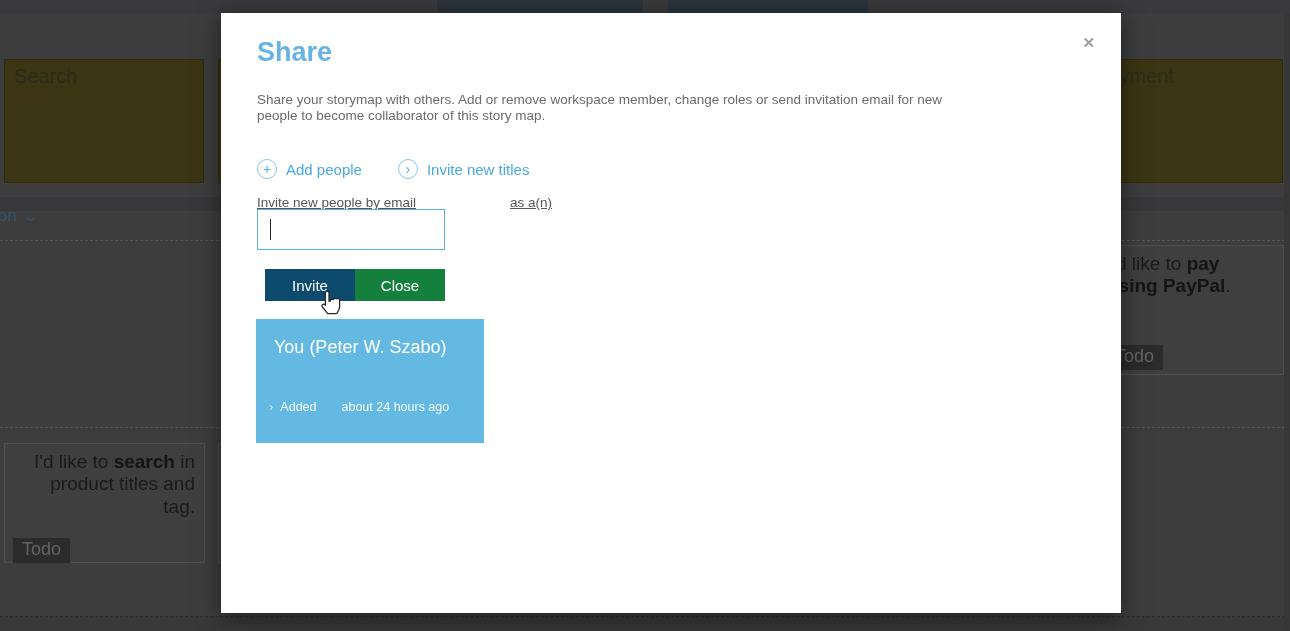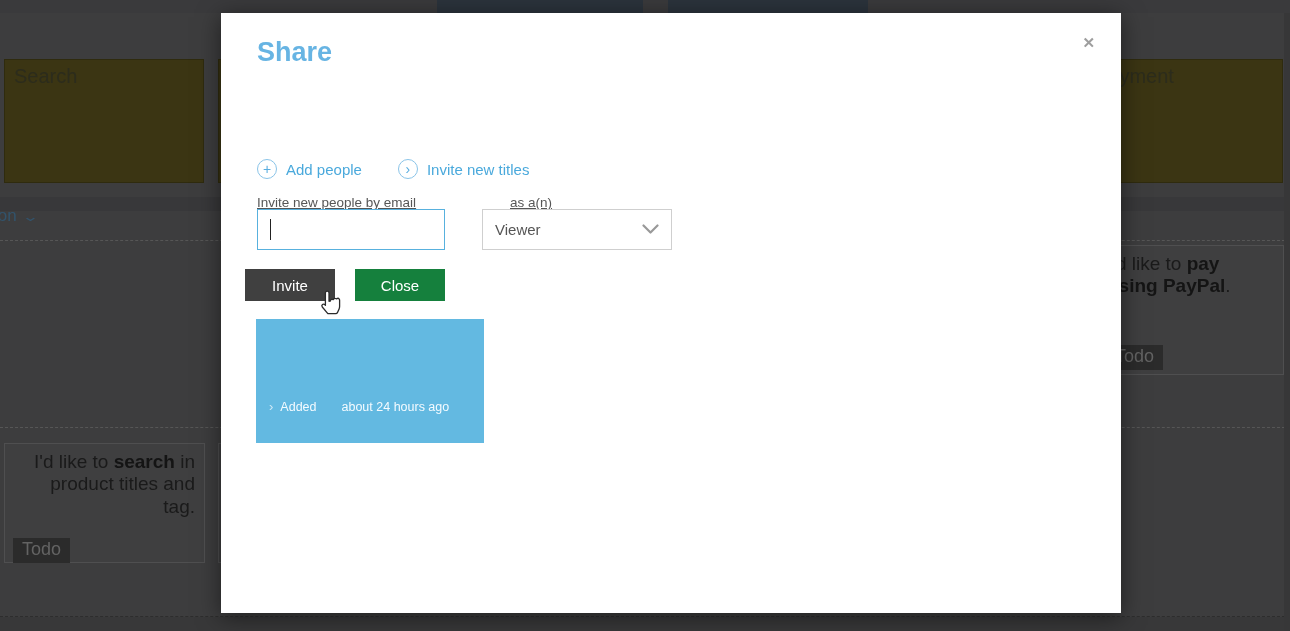--- a/index.html
+++ b/index.html
@@ -52,21 +52,21 @@
   .lbl-email { left:36px; }
   .lbl-role  { left:261px;margin-left:28px; }
 
   .email-input { position:absolute; left:36px; top:196px; width:188px; height:41px; border:1px solid #58b1de; background:#fff; font-family:"Liberation Sans",sans-serif; font-size:15px; color:#333; padding:0 12px; outline:none; }
   .caret { position:absolute; left:49px; top:206px; width:1px; height:21px; background:#222; }
 
   .role-select { position:absolute; left:261px; top:196px; width:190px; height:41px; border:1px solid #cfcfcf; background:#fff; display:flex; align-items:center; padding:0 12px; font-size:15px; color:#555; cursor:pointer; }
   .role-select .chev { margin-left:auto; display:flex; }
 
   .btn { position:absolute; top:256px; width:90px; height:32px; border:none; color:#ffffff; font-size:15px; font-family:"Liberation Sans",sans-serif; cursor:pointer; }
-  .btn-invite { left:24px; background:#404040; }
+  .btn-invite { left:44px; background:#0c4a6e; }
   .btn-close  { left:134px; background:#15803d; }
 
   .cursor-hand { position:absolute; left:98px; top:276px; z-index:20; pointer-events:none; }
 
   .member-card { position:absolute; left:35px; top:306px; width:228px; height:124px; background:#63b9e1; color:#ffffff; cursor:pointer; }
   .member-name { position:absolute; left:18px; top:18px; font-size:18px; }
   .member-sub { position:absolute; left:13px; top:80px; font-size:12.5px; color:#f4fbff; display:flex; align-items:center; gap:7px; }
   .member-sub .mini-chev { font-size:13px; color:#cfe9f7; }
   .member-sub .t2 { margin-left:18px; }
 </style>
@@ -111,57 +111,51 @@
   <span>I'd like to </span><b>search</b><span> in product titles and tag.</span>
   <div class="todo-badge">Todo</div>
 </div>
 
 <div class="modal">
 
   <span class="modal-close">✕</span>
 
   <h1 class="modal-title">Share</h1>
 
+  <p class="modal-desc">Share your storymap with others. Add or remove workspace member, change roles or send invitation email for new people to become collaborator of this story map.</p>
 
   <div class="action-links">
     <div class="action-link">
       <span class="circle-icon">+</span>
       <span>Add people</span>
     </div>
     <div class="action-link">
       <span class="circle-icon">›</span>
       <span>Invite new titles</span>
     </div>
   </div>
 
   <label class="field-label lbl-email">Invite new people by email</label>
   <label class="field-label lbl-role">as a(n)</label>
 
   <input class="email-input" type="text" value="" style="">
   <div class="caret"></div>
 
-  <div class="role-select">
-    <span>Viewer</span>
-    <span class="chev">
-      <svg width="17" height="11" viewBox="0 0 17 11">
-          <polyline points="1.5,1.5 8.5,8.5 15.5,1.5" stroke="#999999" stroke-width="2.2" fill="none" stroke-linecap="round" stroke-linejoin="round"></polyline>
-        </svg>
-    </span>
-  </div>
 
   <button class="btn btn-invite">Invite</button>
   <button class="btn btn-close">Close</button>
 
   <span class="cursor-hand">
     <svg width="24" height="28" viewBox="0 0 24 28">
       <path d="M8.2 2.2c1 0 1.8.8 1.8 1.8v8.2l1.1.1.4-1c.3-.7 1.1-1.1 1.8-.9l.9.3.5-.7c.4-.5 1.1-.7 1.7-.5l1.2.4.3-.3c.7-.5 1.7-.4 2.2.3.3.4.5.9.5 1.4v6.3c0 .8-.2 1.6-.5 2.3l-1.6 3.6c-.3.7-1 1.2-1.8 1.2H10c-.7 0-1.4-.3-1.8-.9l-4.9-5.8c-.6-.7-.5-1.8.2-2.4.6-.5 1.5-.5 2.1 0l.8.7V4c0-1 .8-1.8 1.8-1.8z" fill="#ffffff" stroke="#2b2b2b" stroke-width="1.3" stroke-linejoin="round"></path>
     </svg>
   </span>
 
   <div class="member-card">
+    <div class="member-name">You (Peter W. Szabo)</div>
     <div class="member-sub">
       <span class="mini-chev">›</span>
       <span>Added</span>
       <span class="t2">about 24 hours ago</span>
     </div>
   </div>
 
 </div>
 
 </body></html>

